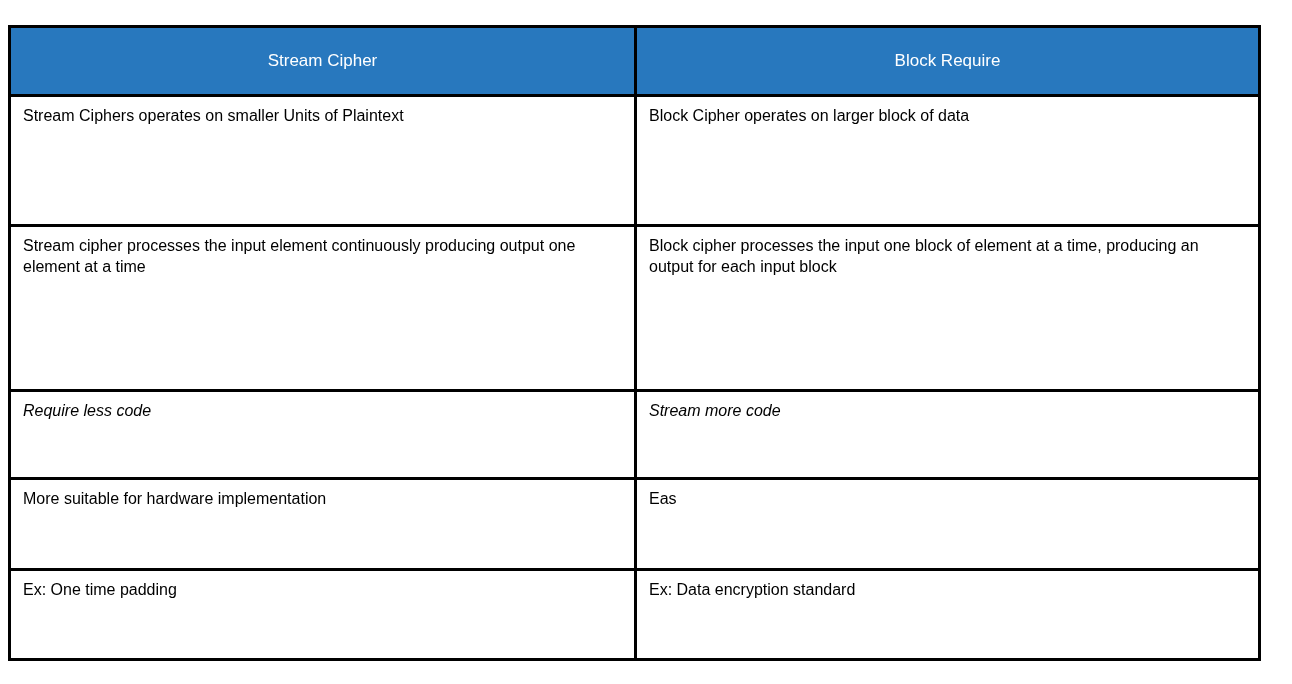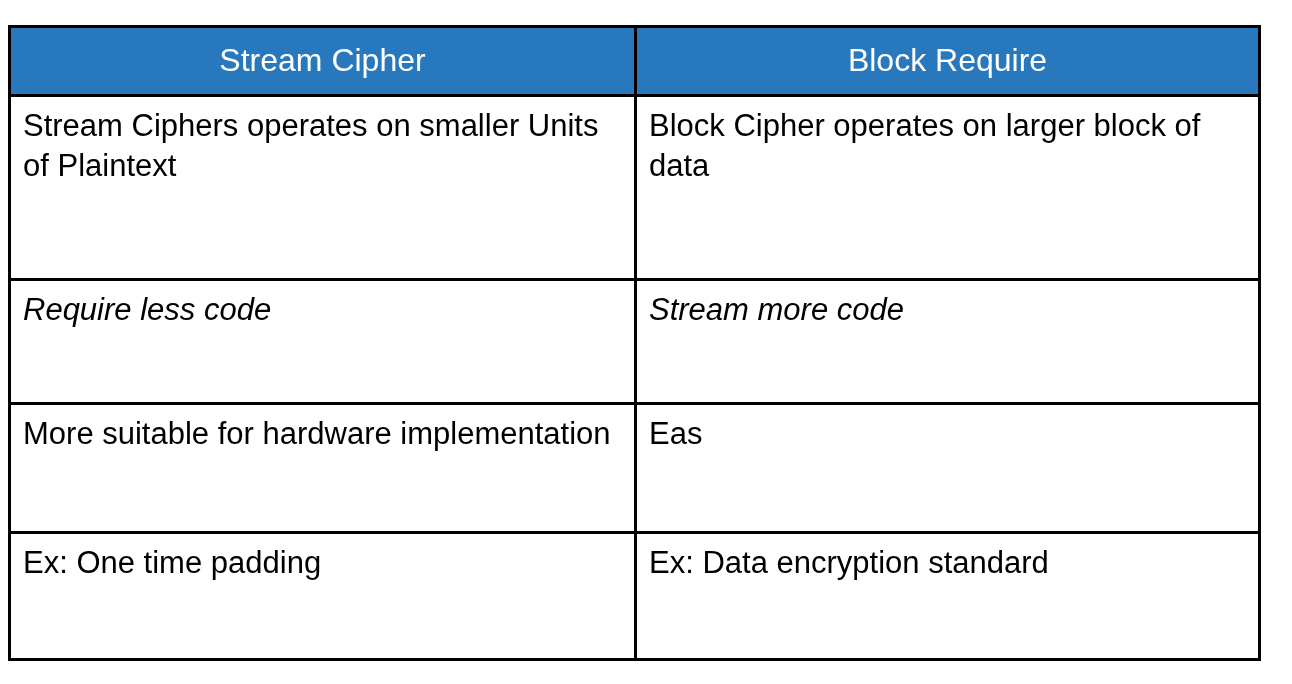--- a/index.html
+++ b/index.html
@@ -31,36 +31,36 @@
   }
 
   table.comparison-table col.col-left  { width: 626px; }
   table.comparison-table col.col-right { width: 624px; }
 
   table.comparison-table th,
   table.comparison-table td {
     border: 3px solid #000000;
     vertical-align: top;
     padding: 9px 12px 9px 12px;
-    font-size: 31px;
+    font-size: 16px;
     line-height: 1.30;
     color: #000000;
     font-weight: normal;
     text-align: left;
   }
 
   table.comparison-table thead th {
     background: #2878BE;
     color: #ffffff;
     text-align: center;
     vertical-align: middle;
     height: 66px;
     padding: 0 12px;
     font-weight: normal;
-    font-size: 32px;
+    font-size: 17px;
   }
 
   tr.row-h2  td { height: 105px; }
   tr.row-h1  td { height: 66px; }
   tr.row-h3  td { height: 138px; }
   tr.row-h1b td { height: 64px; font-style: italic; }
   tr.row-h1c td { height: 67px; }
   tr.row-h1d td { height: 66px; }
 </style>
 </head>
@@ -76,20 +76,24 @@
       <tr>
         <th>Stream Cipher</th>
         <th>Block Require</th>
       </tr>
     </thead>
     <tbody>
       <tr class="row-h2">
         <td>Stream Ciphers operates on smaller Units of Plaintext</td>
         <td>Block Cipher operates on larger block of data</td>
       </tr>
+      <tr class="row-h3">
+        <td>Stream cipher processes the input element continuously producing output one element at a time</td>
+        <td>Block cipher processes the input one block of element at a time, producing an output for each input block</td>
+      </tr>
       <tr class="row-h1b">
         <td>Require less code</td>
         <td>Stream more code</td>
       </tr>
       <tr class="row-h1c">
         <td>More suitable for hardware implementation</td>
         <td>Eas</td>
       </tr>
       <tr class="row-h1d">
         <td>Ex: One time padding</td>

